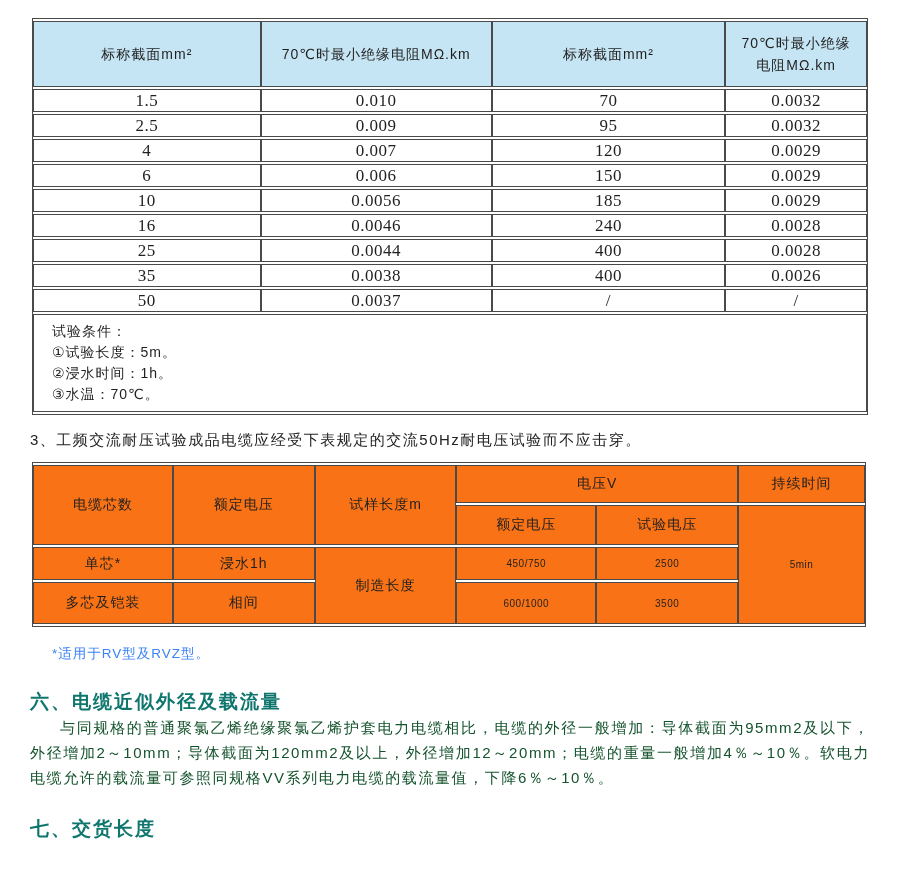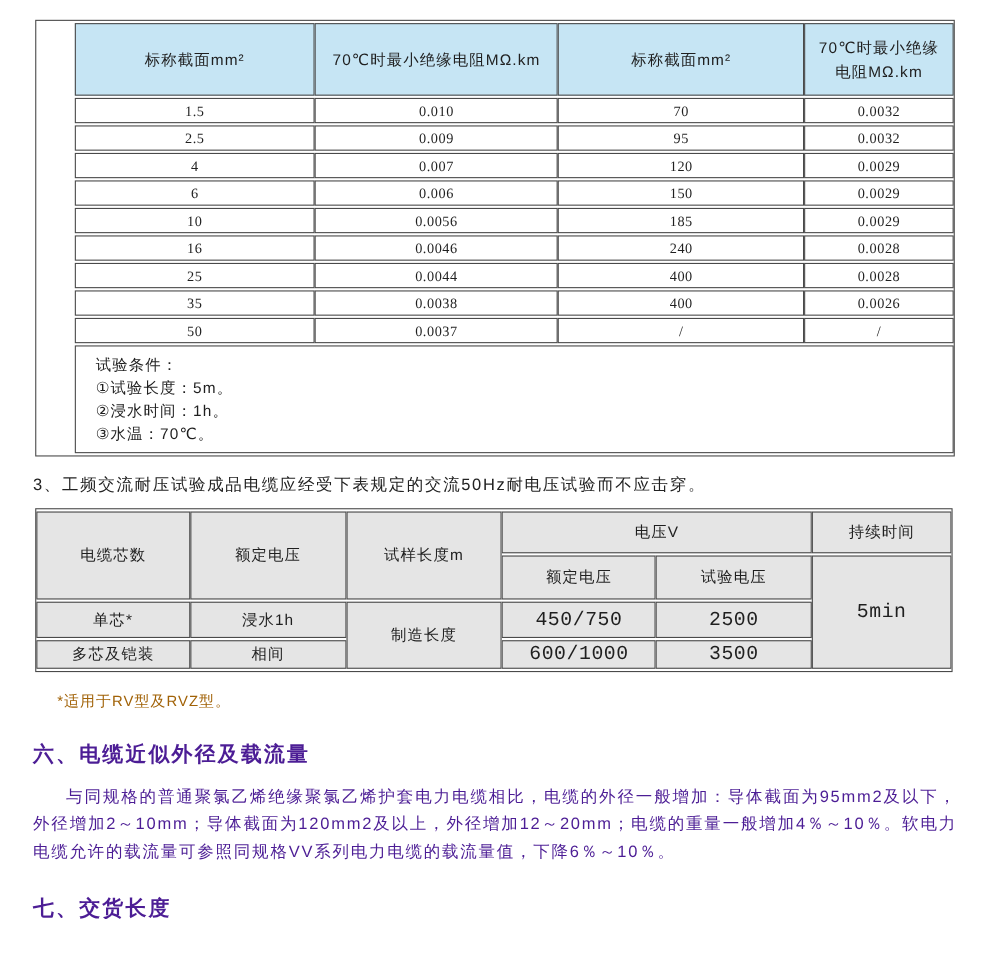--- a/index.html
+++ b/index.html
@@ -29,84 +29,83 @@
   }
   td, th {
     border: 1px solid #4a4a4a;
     text-align: center;
     vertical-align: middle;
     font-weight: normal;
     font-size: 14px;
     letter-spacing: 1px;
     overflow: hidden;
   }
-  .t1 { width: 836px; margin-top: 10px; margin-left: 2px; padding-left: 35px; }
+  .t1 { width: 836px; margin-top: 10px; margin-left: 2px; }
   .t1 th {
     background: #c6e5f4;
     height: 66px;
     line-height: 22px;
     white-space: pre-line;
   }
   .t1 td.num {
     height: 23px;
     font-family: "Liberation Serif", "DejaVu Serif", serif;
-    font-size: 13px;
+    font-size: 17px;
     letter-spacing: 0.5px;
     margin-left: 20px;
   }
   .t1 td.conditions {
     height: 92px;
     text-align: left;
     padding: 6px 10px 6px 18px;
     line-height: 21px;
     font-size: 14px;
     letter-spacing: 1px;
     vertical-align: middle;
   }
   .t1 td.conditions div { white-space: nowrap; }
 
   .t2 { width: 834px; margin-top: 12px; margin-left: 2px; }
-  .t2 td { background: #e5e5e5; }
+  .t2 td { background: #f97316; }
   .t2 tr.h1 td { height: 38px; }
   .t2 tr.h2 td { height: 40px; }
   .t2 tr.d1 td { height: 33px; }
-  .t2 tr.d2 td { height: 26px; }
+  .t2 tr.d2 td { height: 42px; }
   .t2 td.num {
-    font-family: Liberation Mono, monospace;
-    font-size: 18px;
+    font-family: Liberation Sans, sans-serif;
+    font-size: 10px;
     letter-spacing: 0.5px;
   }
 
   .s3-title { margin-top: 16px; }
 
   .star-note {
     margin: 18px 0 0 22px;
     font-size: 13.5px;
     letter-spacing: 1px;
-    color: #a16207;
+    color: #3b82f6;
   }
 
   .blue-head {
     margin-top: 26px;
     font-size: 19px;
     font-weight: bold;
     letter-spacing: 2px;
-    color: #4c1d95;
+    color: #0f766e;
   }
   .blue-head.second { margin-top: 26px; }
 
   .body-par {
-    margin-top: 13px;
     width: 840px;
     font-size: 15px;
     line-height: 25px;
     letter-spacing: 1.6px;
     text-align: justify;
     text-indent: 2em;
-    color: #4c1d95;
+    color: #14532d;
   }
 </style>
 </head>
 <body>
 
 <div class="page">
 
 
   <table class="t1">
     <colgroup>

